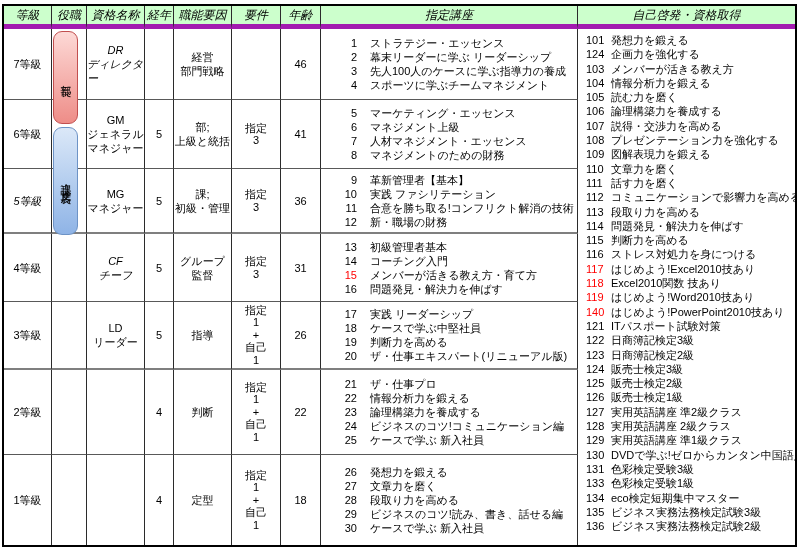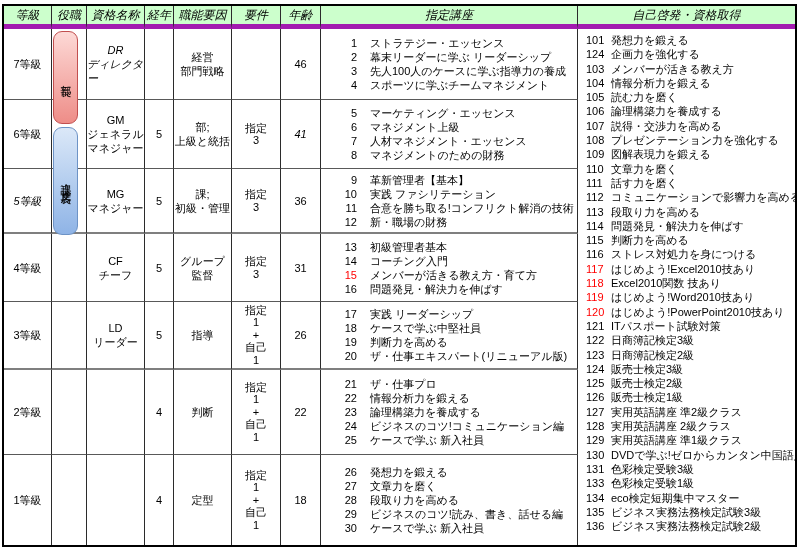--- a/index.html
+++ b/index.html
@@ -119,21 +119,21 @@
         </div>
         <div class="sd-line">
           <span class="sd-no red">118</span>
           <span>Excel2010関数 技あり</span>
         </div>
         <div class="sd-line">
           <span class="sd-no red">119</span>
           <span>はじめよう!Word2010技あり</span>
         </div>
         <div class="sd-line">
-          <span class="sd-no red">120</span>
+          <span class="sd-no red">140</span>
           <span>はじめよう!PowerPoint2010技あり</span>
         </div>
         <div class="sd-line">
           <span class="sd-no">121</span>
           <span>ITパスポート試験対策</span>
         </div>
         <div class="sd-line">
           <span class="sd-no">122</span>
           <span>日商簿記検定3級</span>
         </div>
@@ -230,21 +230,21 @@
       </div>
       <div class="cell" style="grid-area: 3 / 4;">5</div>
       <div class="cell" style="grid-area: 3 / 5;">
         <div>部;</div>
         <div>上級と統括</div>
       </div>
       <div class="cell req" style="grid-area: 3 / 6;">
         <div>指定</div>
         <div>3</div>
       </div>
-      <div class="cell" style="grid-area: 3 / 7; font-style: italic;">41</div>
+      <div class="cell" style="grid-area: 3 / 7;">41</div>
       <div class="cell courses" style="grid-area: 3 / 8;">
         <div class="course-line">
           <span class="course-no">5</span>
           <span>マーケティング・エッセンス</span>
         </div>
         <div class="course-line">
           <span class="course-no">6</span>
           <span>マネジメント上級</span>
         </div>
         <div class="course-line">
@@ -285,21 +285,21 @@
           <span class="course-no">11</span>
           <span>合意を勝ち取る!コンフリクト解消の技術</span>
         </div>
         <div class="course-line">
           <span class="course-no">12</span>
           <span>新・職場の財務</span>
         </div>
       </div>
       <div class="cell grade" style="grid-area: 5 / 1;">4等級</div>
       <div class="cell" style="grid-area: 5 / 2;"></div>
-      <div class="cell" style="grid-area: 5 / 3;">
+      <div class="cell" style="grid-area: 5 / 3; font-style: italic;">
         <div>CF</div>
         <div>チーフ</div>
       </div>
       <div class="cell" style="grid-area: 5 / 4;">5</div>
       <div class="cell" style="grid-area: 5 / 5;">
         <div>グループ</div>
         <div>監督</div>
       </div>
       <div class="cell req" style="grid-area: 5 / 6;">
         <div>指定</div>

